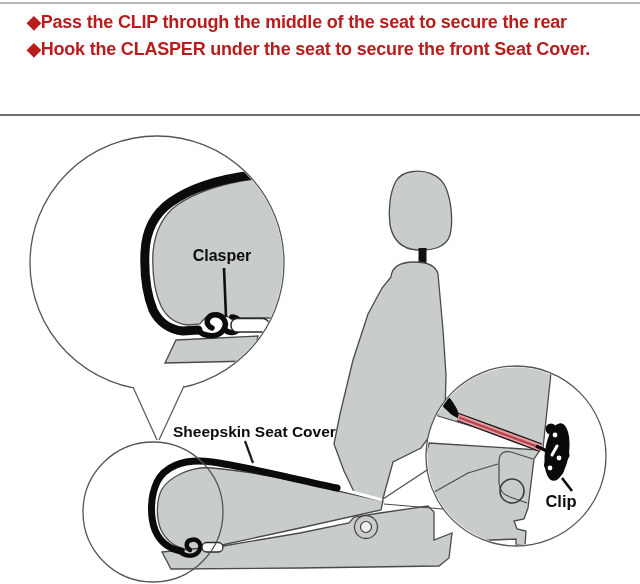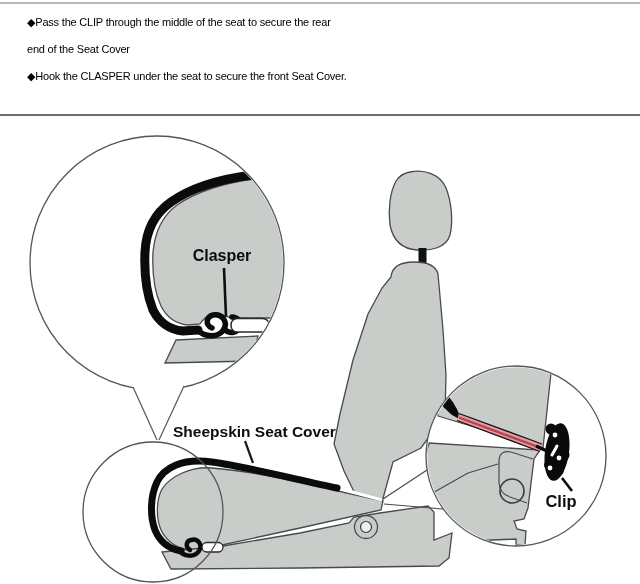--- a/index.html
+++ b/index.html
@@ -3,40 +3,39 @@
 <meta charset="utf-8">
 <style>
   html,body{margin:0;padding:0;}
   body{
     width:640px;height:584px;position:relative;background:#ffffff;overflow:hidden;
     font-family:"Liberation Sans", sans-serif;
   }
   .top-edge{position:absolute;top:2px;left:0;width:640px;height:0;border-top:2px solid #b9b9b9;}
   .header{position:absolute;left:27px;top:9px;width:595px;}
   .instr-line{
-    font-weight:normal;font-size:11px;line-height:27px;color:#000000;
+    font-weight:bold;font-size:18px;line-height:27px;color:#b91c1c;
     letter-spacing:-0.2px;white-space:nowrap;
   }
   .divider{position:absolute;top:114px;left:0;width:640px;height:0;border-top:2px solid #6e6e6e;}
   svg.diagram{position:absolute;left:0;top:0;}
   .gray{fill:#c9cdc9;stroke:#4a4a4a;stroke-width:1.3;}
   .grayline{stroke:#4a4a4a;stroke-width:1.2;fill:none;}
   .cover{stroke:#0b0b0b;fill:none;stroke-linecap:round;stroke-linejoin:round;}
   .circ{fill:#ffffff;stroke:#555555;stroke-width:1.3;}
   .circ-open{fill:none;stroke:#555555;stroke-width:1.3;}
   text.lbl{font-family:"Liberation Sans",sans-serif;font-weight:bold;fill:#0c0c0c;}
 </style>
 </head>
 <body>
 
 <div class="top-edge"></div>
 
 <div class="header">
   <div class="instr-line">◆Pass the CLIP through the middle of the seat to secure the rear</div>
-  <div class="instr-line">end of the Seat Cover</div>
   <div class="instr-line">◆Hook the CLASPER under the seat to secure the front Seat Cover.</div>
 </div>
 
 <div class="divider"></div>
 
 <svg class="diagram" width="640" height="584" viewBox="0 0 640 584">
 
   <defs>
     <clipPath id="clipBig">
         <circle cx="157" cy="263" r="126"></circle>

